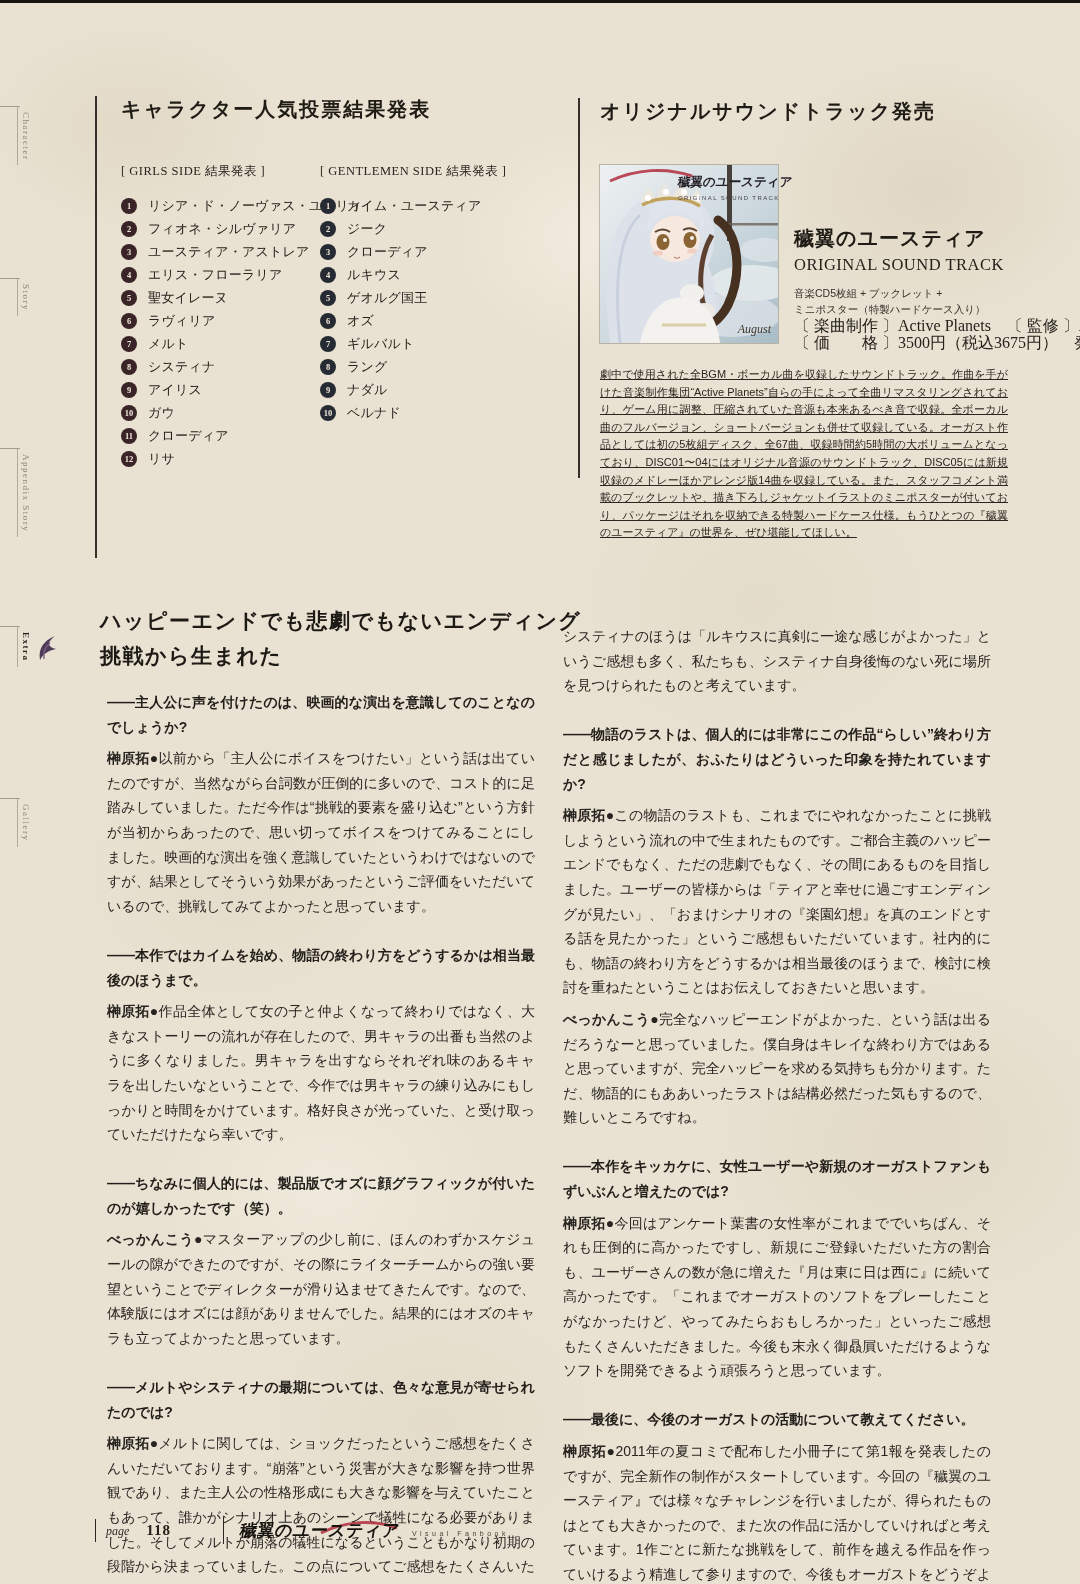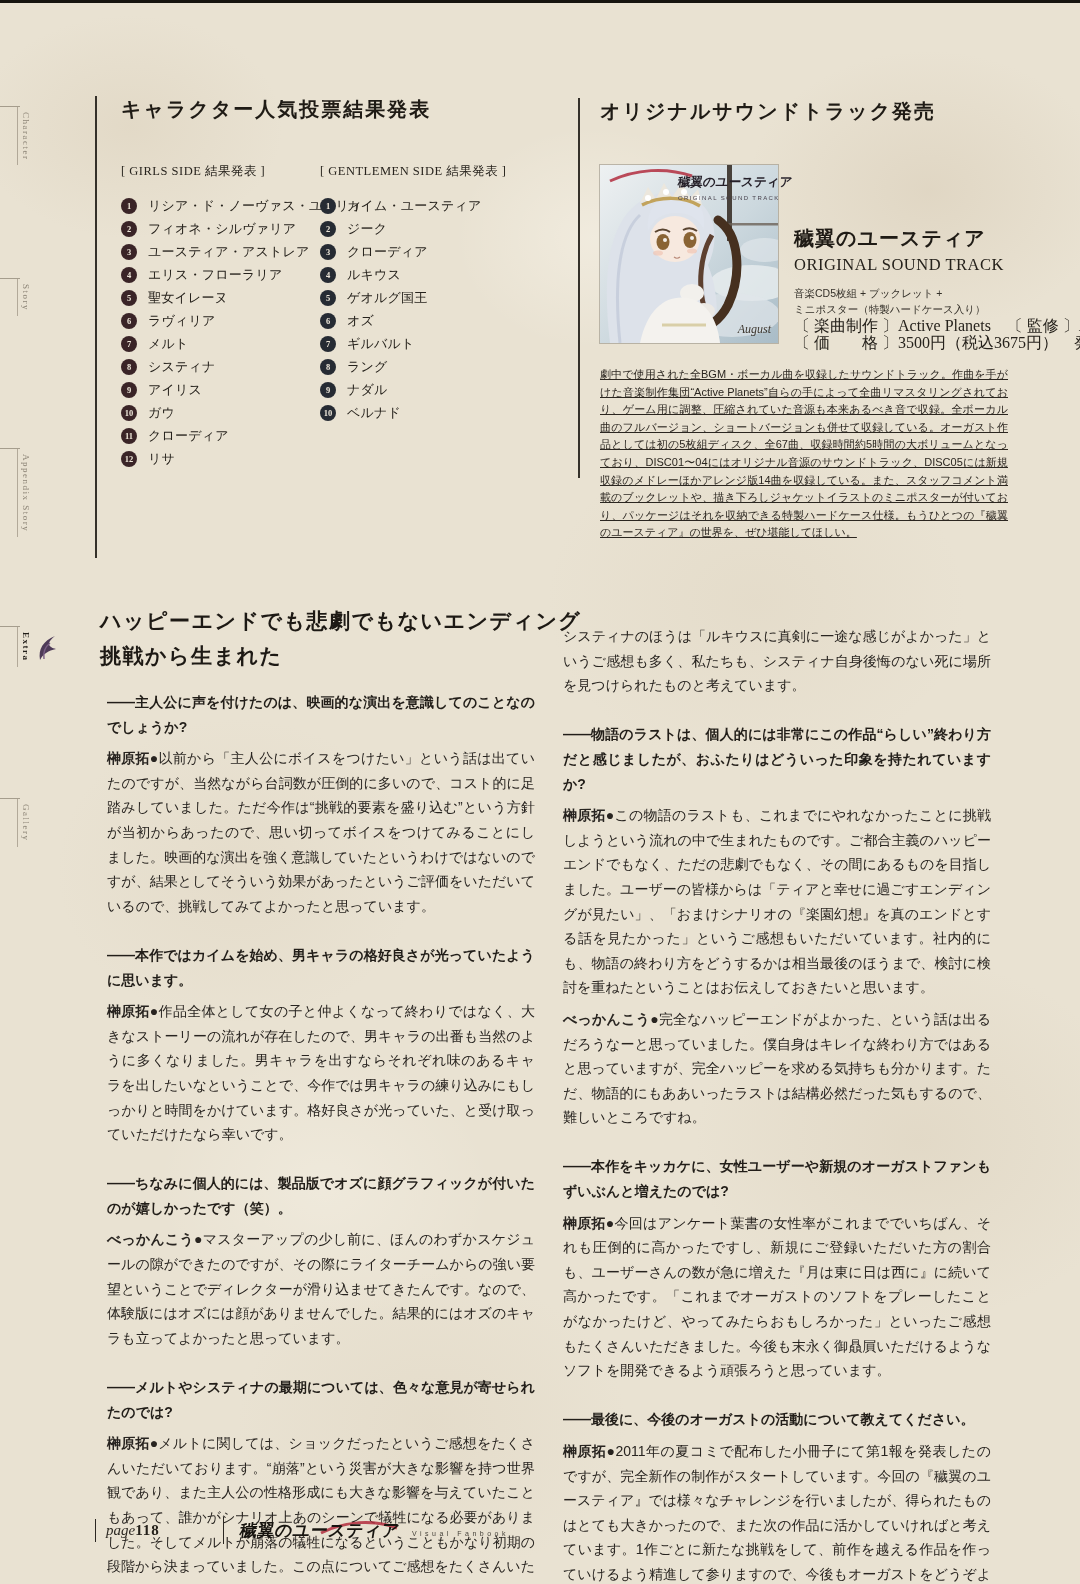--- a/index.html
+++ b/index.html
@@ -97,21 +97,21 @@
   .iv-col p{margin:7px;font-size:14px;line-height:24.6px;text-align:justify;color:#282420;}
   .iv-col p.q{font-weight:bold;margin-top:24.6px;color:#221e19;}
   .iv-col p.q.first{margin-top:0;}
   .iv-col .spk{font-weight:bold;}
   .iv-left{left:100px;top:690px;}
   .iv-right{left:556px;top:617px;}
 
   
   .footer{position:absolute;left:95px;top:1512px;display:flex;align-items:center;height:36px;}
   .f-page{border-left:1.5px solid #2b2722;padding:3px 0 3px 10px;width:117px;display:flex;align-items:baseline;}
-  .f-page .pl{font-family:"Liberation Serif","DejaVu Serif",serif;font-style:italic;font-size:15px;color:#2e2a24;margin-right:0;}
+  .f-page .pl{font-family:"Liberation Serif","DejaVu Serif",serif;font-style:italic;font-size:12px;color:#2e2a24;margin-right:17px;}
   .f-page .pn{font-family:"Liberation Serif","DejaVu Serif",serif;font-weight:bold;font-size:15px;color:#24201a;letter-spacing:1px;}
   .f-logo{border-left:1.5px solid #2b2722;padding:2px 0 2px 16px;display:flex;align-items:baseline;position:relative;}
   .f-logo-jp{
     font-family:"Liberation Serif","DejaVu Serif",serif;font-weight:bold;font-size:17px;color:#17140f;
     transform:skewX(-9deg);letter-spacing:.5px;white-space:nowrap;position:relative;z-index:2;
   }
   .f-swirl{position:absolute;left:95px;top:2px;z-index:1;}
   .f-logo-sub{font-size:7px;letter-spacing:3.5px;color:#46423a;margin-left:12px;white-space:nowrap;}
 </style>
 </head>
@@ -319,21 +319,21 @@
 </div>
 
 <div class="iv-heading">
   <div>ハッピーエンドでも悲劇でもないエンディング</div>
   <div>挑戦から生まれた</div>
 </div>
 
 <div class="iv-col iv-left">
   <p class="q first">――主人公に声を付けたのは、映画的な演出を意識してのことなのでしょうか?</p>
   <p class="a"><b class="spk">榊原拓●</b><span>以前から「主人公にボイスをつけたい」という話は出ていたのですが、当然ながら台詞数が圧倒的に多いので、コスト的に足踏みしていました。ただ今作は“挑戦的要素を盛り込む”という方針が当初からあったので、思い切ってボイスをつけてみることにしました。映画的な演出を強く意識していたというわけではないのですが、結果としてそういう効果があったというご評価をいただいているので、挑戦してみてよかったと思っています。</span></p>
-  <p class="q">――本作ではカイムを始め、男キャラの格好良さが光っていたように思います。</p>
+  <p class="q">――本作ではカイムを始め、物語の終わり方をどうするかは相当最後のほうまで。</p>
   <p class="a"><b class="spk">榊原拓●</b><span>作品全体として女の子と仲よくなって終わりではなく、大きなストーリーの流れが存在したので、男キャラの出番も当然のように多くなりました。男キャラを出すならそれぞれ味のあるキャラを出したいなということで、今作では男キャラの練り込みにもしっかりと時間をかけています。格好良さが光っていた、と受け取っていただけたなら幸いです。</span></p>
   <p class="q">――ちなみに個人的には、製品版でオズに顔グラフィックが付いたのが嬉しかったです（笑）。</p>
   <p class="a"><b class="spk">べっかんこう●</b><span>マスターアップの少し前に、ほんのわずかスケジュールの隙ができたのですが、その際にライターチームからの強い要望ということでディレクターが滑り込ませてきたんです。なので、体験版にはオズには顔がありませんでした。結果的にはオズのキャラも立ってよかったと思っています。</span></p>
   <p class="q">――メルトやシスティナの最期については、色々な意見が寄せられたのでは?</p>
   <p class="a"><b class="spk">榊原拓●</b><span>メルトに関しては、ショックだったというご感想をたくさんいただいております。“崩落”という災害が大きな影響を持つ世界観であり、また主人公の性格形成にも大きな影響を与えていたこともあって、誰かがシナリオ上あのシーンで犠牲になる必要がありました。そしてメルトが崩落の犠牲になるということもかなり初期の段階から決まっていました。この点についてご感想をたくさんいただいたということは、意図していた“理不尽さ”を十二分に感じていただけたのだと思います。システィナについても、ルキウスと幸せに過ごす話を見たかったというご意見を多くいただきました。ただ、</span></p>
 </div>
 
 <div class="iv-col iv-right">
   <p class="a">システィナのほうは「ルキウスに真剣に一途な感じがよかった」というご感想も多く、私たちも、システィナ自身後悔のない死に場所を見つけられたものと考えています。</p>
   <p class="q">――物語のラストは、個人的には非常にこの作品“らしい”終わり方だと感じましたが、おふたりはどういった印象を持たれていますか?</p>

